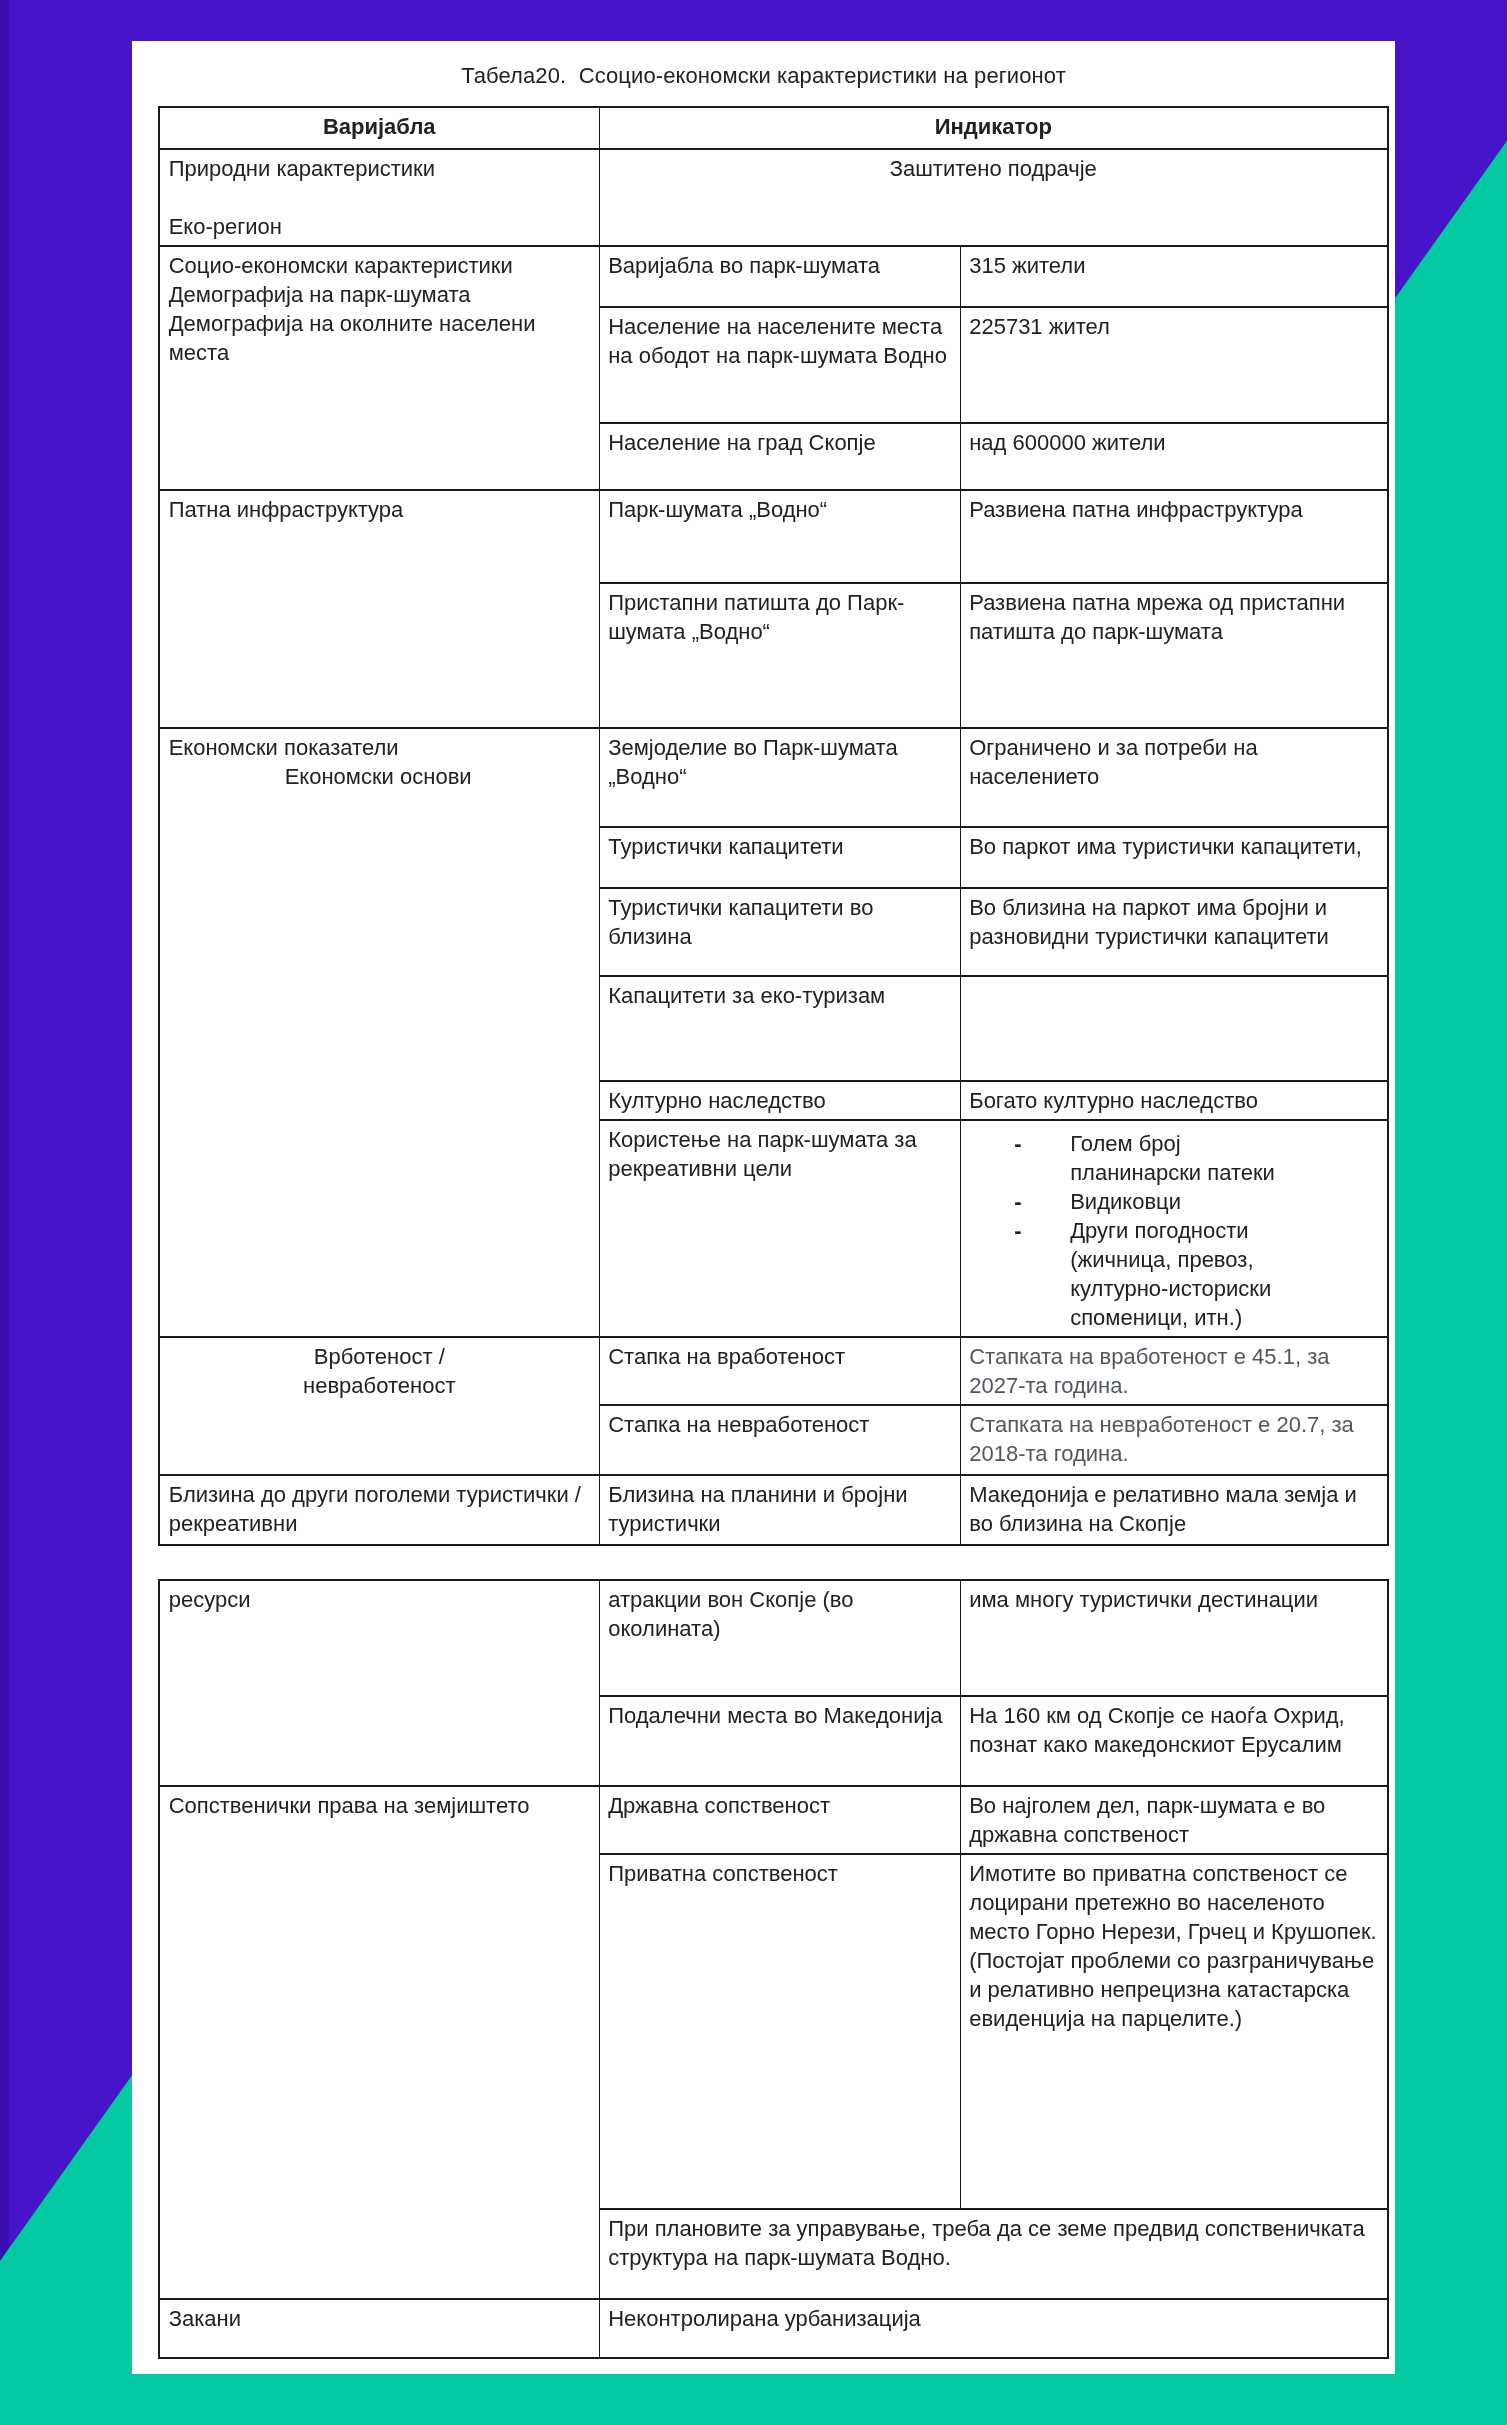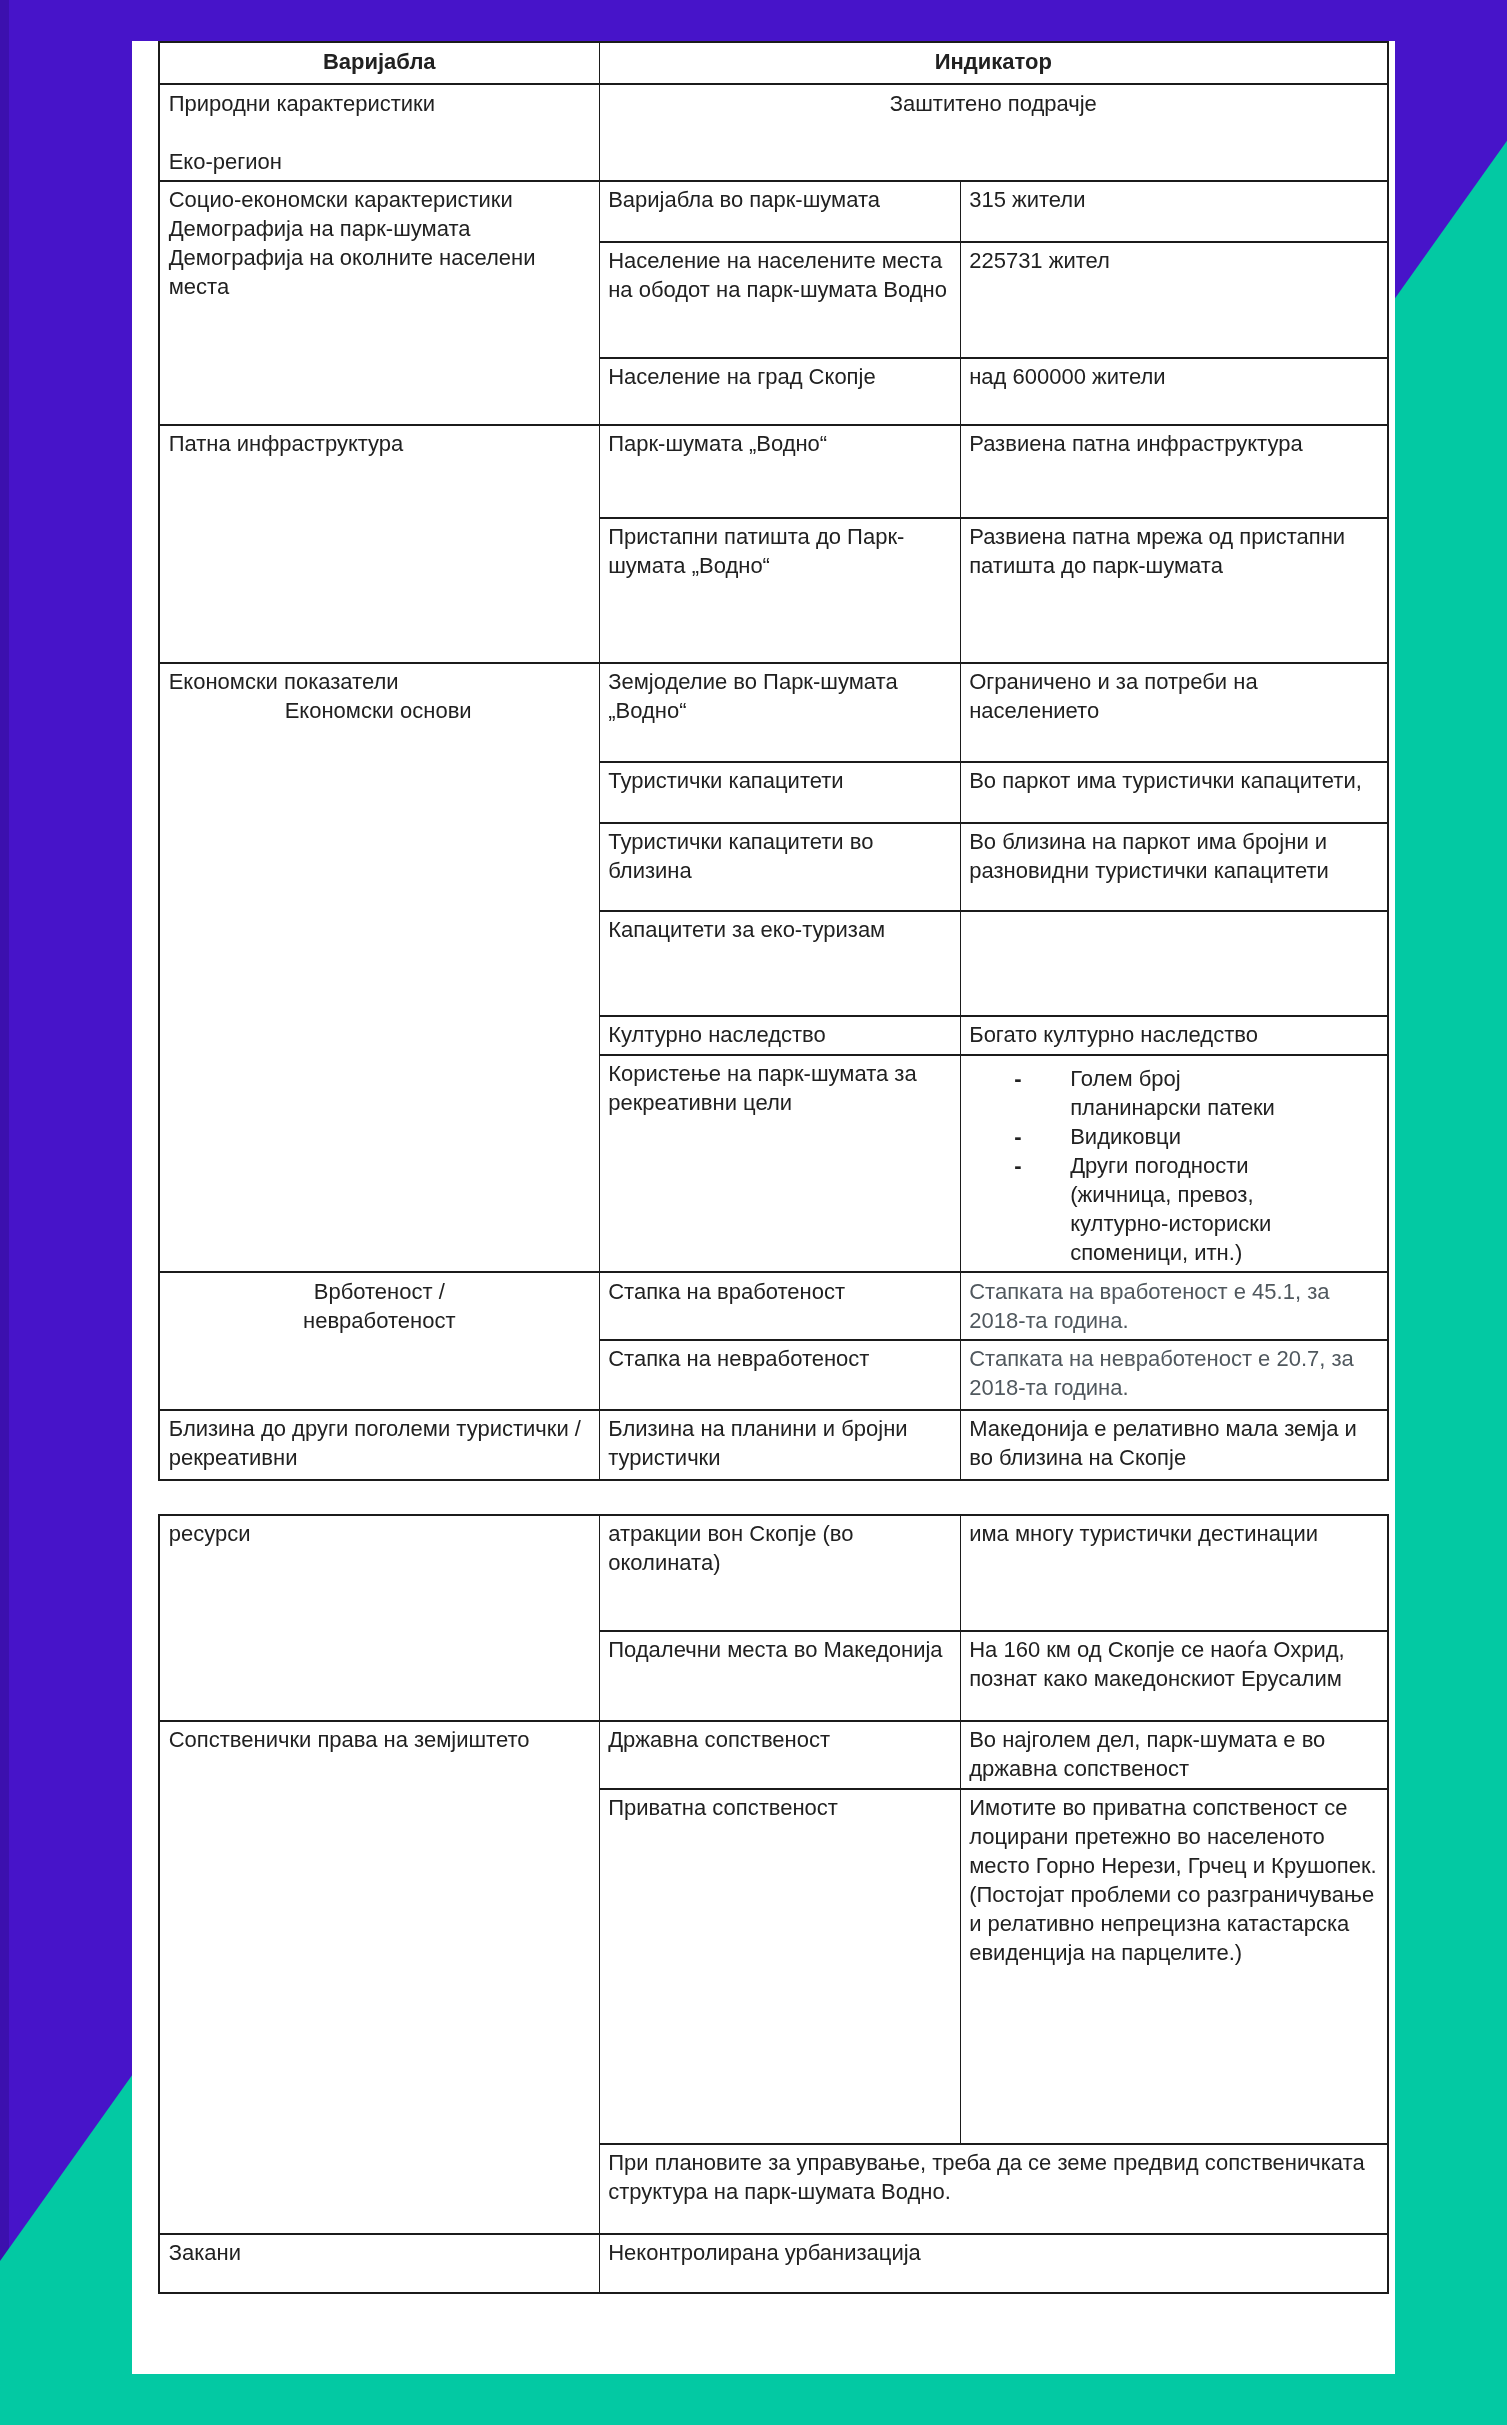--- a/index.html
+++ b/index.html
@@ -79,20 +79,21 @@
   .tables-gap{height:33px;}
 </style>
 </head>
 <body>
 
 <div class="left-strip"></div>
 <div class="teal-shape"></div>
 
 <div class="page">
 
+  <div class="doc-title">Табела20.  Ссоцио-економски карактеристики на регионот</div>
 
   <table class="doc">
     <colgroup>
         <col style="width:440px">
         <col style="width:361px">
         <col style="width:428px">
       </colgroup>
 
     <tbody>
         <tr style="height:42px">
@@ -174,21 +175,21 @@
             <span class="bullet-text">Други погодности (жичница, превоз, културно-историски споменици, итн.)</span>
           </div>
         </div>
       </td>
     </tr>
 
     <tr style="height:61px">
       <td class="center-cell preline" rowspan="2">Врботеност  /
 невработеност</td>
       <td class="key">Стапка на вработеност</td>
-      <td class="val grey-val">Стапката на вработеност е 45.1, за 2018-та година.</td>
+      <td class="val grey-val">Стапката на вработеност е 45.1, за 2027-та година.</td>
     </tr>
     <tr style="height:70px">
       <td class="key">Стапка на невработеност</td>
       <td class="val grey-val">Стапката на невработеност е 20.7, за 2018-та година.</td>
     </tr>
 
     <tr style="height:70px">
       <td class="c1">Близина до други поголеми туристички / рекреативни</td>
       <td class="key">Близина на планини и бројни туристички</td>
       <td class="val">Македонија е релативно мала земја  и во близина на Скопје</td>

